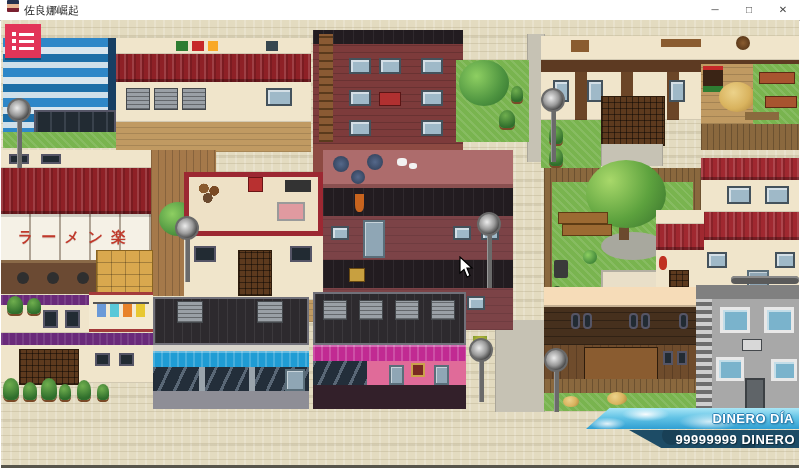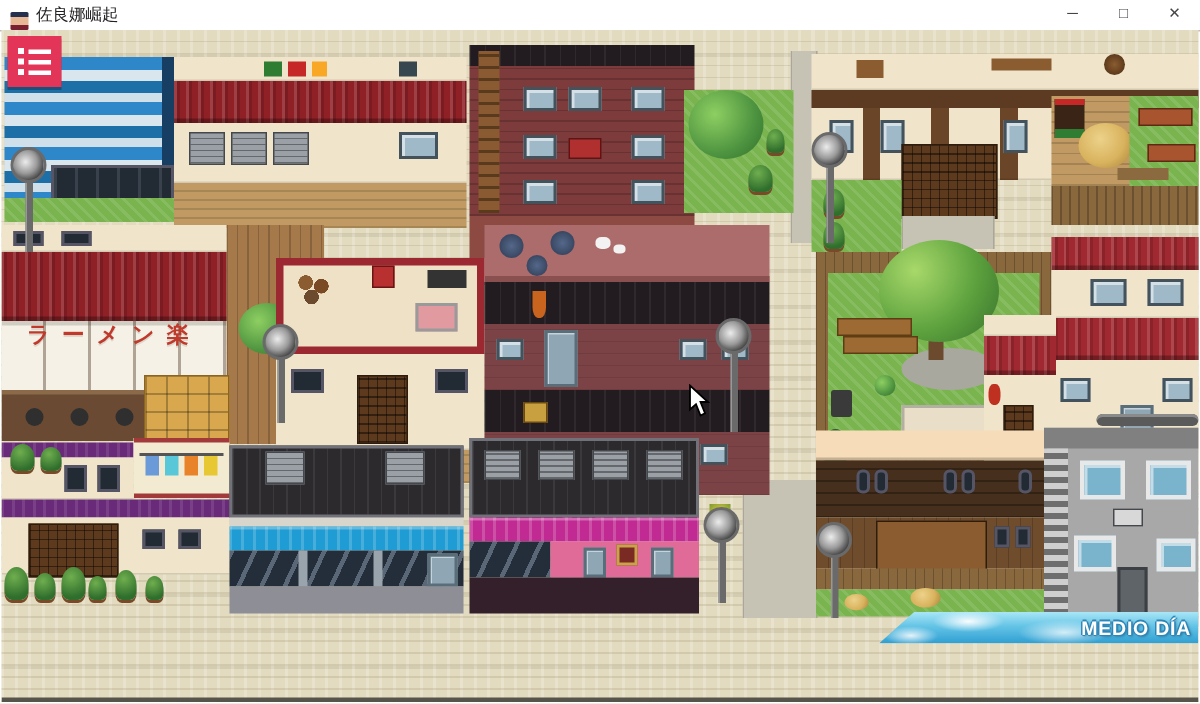--- a/index.html
+++ b/index.html
@@ -1,18 +1,18 @@
 <!DOCTYPE html>
 <html><head>
 <meta charset="utf-8">
 <style>
   html,body{margin:0;padding:0}
   body{width:800px;height:469px;overflow:hidden;font-family:"Liberation Sans",sans-serif;position:relative;background:#fff}
   .abs{position:absolute}
-  .titlebar{left:0;top:0;width:800px;height:20px;background:#ffffff;border-bottom:1px solid #bdbdbd;display:flex;align-items:flex-end}
+  .titlebar{left:0;top:0;width:800px;height:20px;background:#ffffff;border-bottom:1px solid #bdbdbd;display:flex;align-items:flex-start}
   .appicon{width:12px;height:12px;margin:0 5px 0 7px;background:linear-gradient(180deg,#24304e 0 30%,#e8b794 30% 70%,#7a2030 70%);border-radius:1px}
   .title-text{font-size:11px;color:#222;line-height:20px}
   .tb-controls{position:absolute;right:0;top:0;height:20px;display:flex}
   .tb-btn{width:34px;height:20px;text-align:center;font-size:10px;color:#444;line-height:20px;cursor:default}
   
   .game{left:1px;top:20px;width:798px;height:448px;overflow:hidden;
     background-color:#e3dbc0;
     background-image:
       repeating-linear-gradient(0deg,rgba(150,138,100,.22) 0 1px,transparent 1px 8px),
       repeating-linear-gradient(90deg,rgba(255,255,255,.20) 0 2px,transparent 2px 9px),
@@ -61,21 +61,21 @@
     background-image:radial-gradient(ellipse 34px 10px at 28% 30%,rgba(255,255,255,.95),transparent 70%),radial-gradient(ellipse 44px 12px at 58% 65%,rgba(255,255,255,.75),transparent 70%),radial-gradient(ellipse 26px 9px at 10% 75%,rgba(255,255,255,.85),transparent 70%),linear-gradient(180deg,#a9e6f6 0%,#64c4e6 45%,#2f9fd2 100%);
     color:#fff;text-shadow:-1px 0 0 #2e86b8,1px 0 0 #2e86b8,0 -1px 0 #2e86b8,0 1px 0 #2e86b8,1px 1px 2px rgba(0,40,70,.6)}
   .banner-navy{left:628px;top:410px;width:170px;height:18px;justify-content:flex-end;padding-right:4px;box-sizing:border-box;
     clip-path:polygon(0 0,100% 0,100% 100%,19% 100%);
     background-color:#1d4c66;background-image:radial-gradient(circle 9px at 25% 30%,rgba(0,0,0,.16) 0 9px,transparent 10px),radial-gradient(circle 7px at 70% 80%,rgba(0,0,0,.16) 0 7px,transparent 8px);
     text-shadow:1px 1px 1px rgba(0,0,0,.45)}
   .banner-crimson{left:664px;top:429px;width:134px;height:17px;justify-content:center;padding-left:26px;box-sizing:border-box;
     clip-path:polygon(0 0,100% 0,100% 100%,27% 100%);
     background-color:#a41f45;background-image:radial-gradient(circle 8px at 30% 70%,rgba(0,0,0,.16) 0 8px,transparent 9px),radial-gradient(circle 6px at 75% 30%,rgba(0,0,0,.16) 0 6px,transparent 7px);
     text-shadow:1px 1px 1px rgba(0,0,0,.45)}
-  .noren{background:#f5f1e6;background-image:repeating-linear-gradient(90deg,transparent 0 28px,rgba(90,70,50,.45) 28px 30px);box-shadow:inset 0 3px 0 rgba(0,0,0,.15);display:flex;justify-content:center}
+  .noren{background:#f5f1e6;background-image:repeating-linear-gradient(90deg,transparent 0 28px,rgba(90,70,50,.45) 28px 30px);box-shadow:inset 0 3px 0 rgba(0,0,0,.15);display:flex;align-items:center;justify-content:center}
   .noren span{color:#c0392b;font-weight:bold;font-size:15px;letter-spacing:8px;text-shadow:0 1px 0 rgba(0,0,0,.1)}
   .cursor{left:458px;top:236px;width:16px;height:24px}
 </style>
 </head>
 <body>
 
 <div class="abs titlebar">
   <div class="appicon"></div>
   <span class="title-text">佐良娜崛起</span>
   <div class="tb-controls">
@@ -332,21 +332,24 @@
           <span class="menu-bar"></span>
         </span>
       <span class="menu-row" style="margin-top:3px">
           <span class="menu-dot"></span>
           <span class="menu-bar"></span>
         </span>
     </span>
   </div>
 
   <div class="banner banner-sky">
-    <span>MEDIO DÍA</span>
+    <span>DINERO DÍA</span>
+  </div>
+  <div class="banner banner-navy">
+    <span>99999999 DINERO</span>
   </div>
 
   <div class="abs edge-bottom"></div>
 
   <div class="abs cursor">
     <svg width="16" height="24" viewBox="0 0 16 24">
       <polygon points="1,1 1,17 5,13.5 8,21 11,19.5 8,12 13,12" fill="#ffffff" stroke="#000000" stroke-width="1.2"></polygon>
     </svg>
   </div>
 

